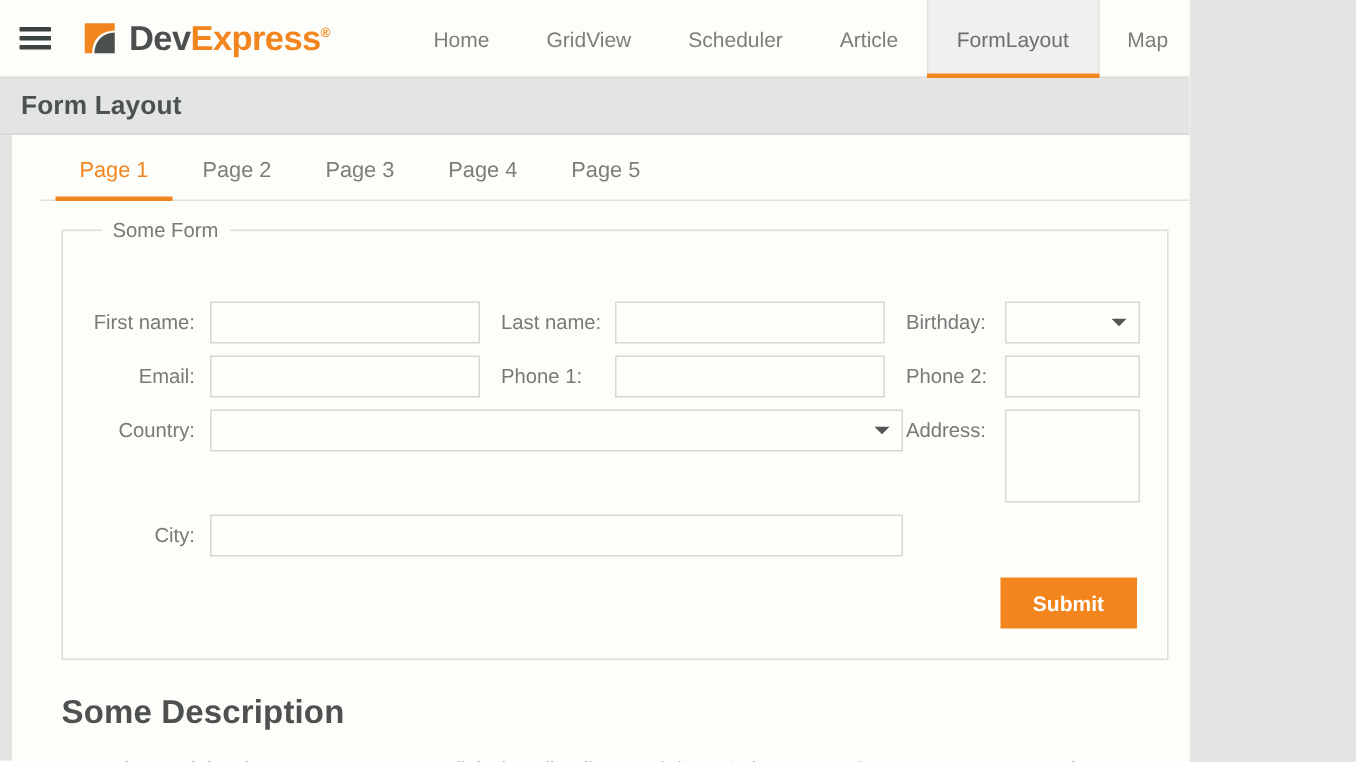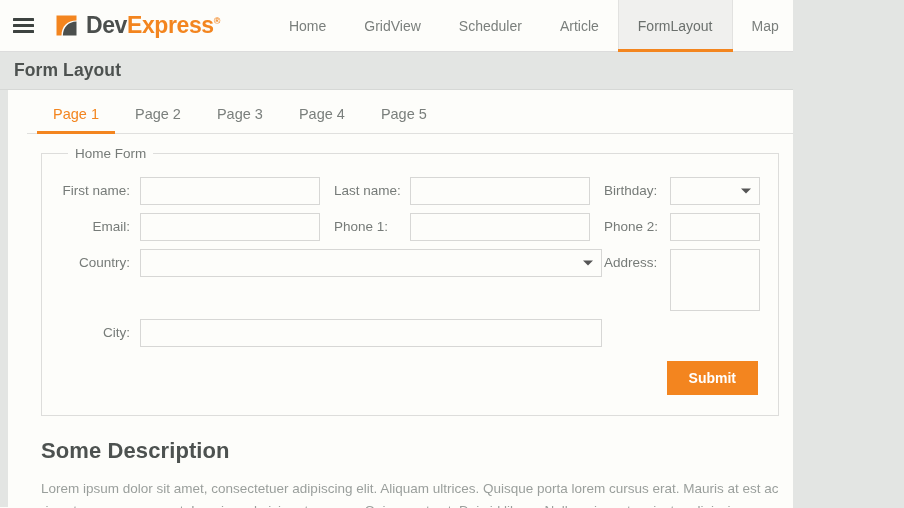--- a/index.html
+++ b/index.html
@@ -210,21 +210,21 @@
     color: #767b78;
     padding: 0 7px;
     margin-left: 8px;
   }
 
   .formgrid {
     display: grid;
     grid-template-columns: 80px 180px 12px 78px 180px 12px 68px 1fr;
     row-gap: 8px;
     align-items: start;
-    margin-top: 0;
+    margin-top: 24px;
   }
 
   .lbl {
     font-size: 13.5px;
     color: #767b78;
     text-align: right;
     padding-right: 10px;
     line-height: 28px;
     white-space: nowrap;
   }
@@ -369,21 +369,21 @@
     <div class="pagetabs">
       <button class="pagetab active">Page 1</button>
       <button class="pagetab">Page 2</button>
       <button class="pagetab">Page 3</button>
       <button class="pagetab">Page 4</button>
       <button class="pagetab">Page 5</button>
     </div>
 
     <div class="formwrap">
       <fieldset class="fieldset">
-        <legend>Home Form</legend>
+        <legend>Some Form</legend>
 
         <div class="formgrid">
 
           <div class="lbl">First name:</div>
           <input class="fld" type="text" value="" style="">
           <div></div>
           <div class="lbl left">Last name:</div>
           <input class="fld" type="text" value="" style="">
           <div></div>
           <div class="lbl left">Birthday:</div>

